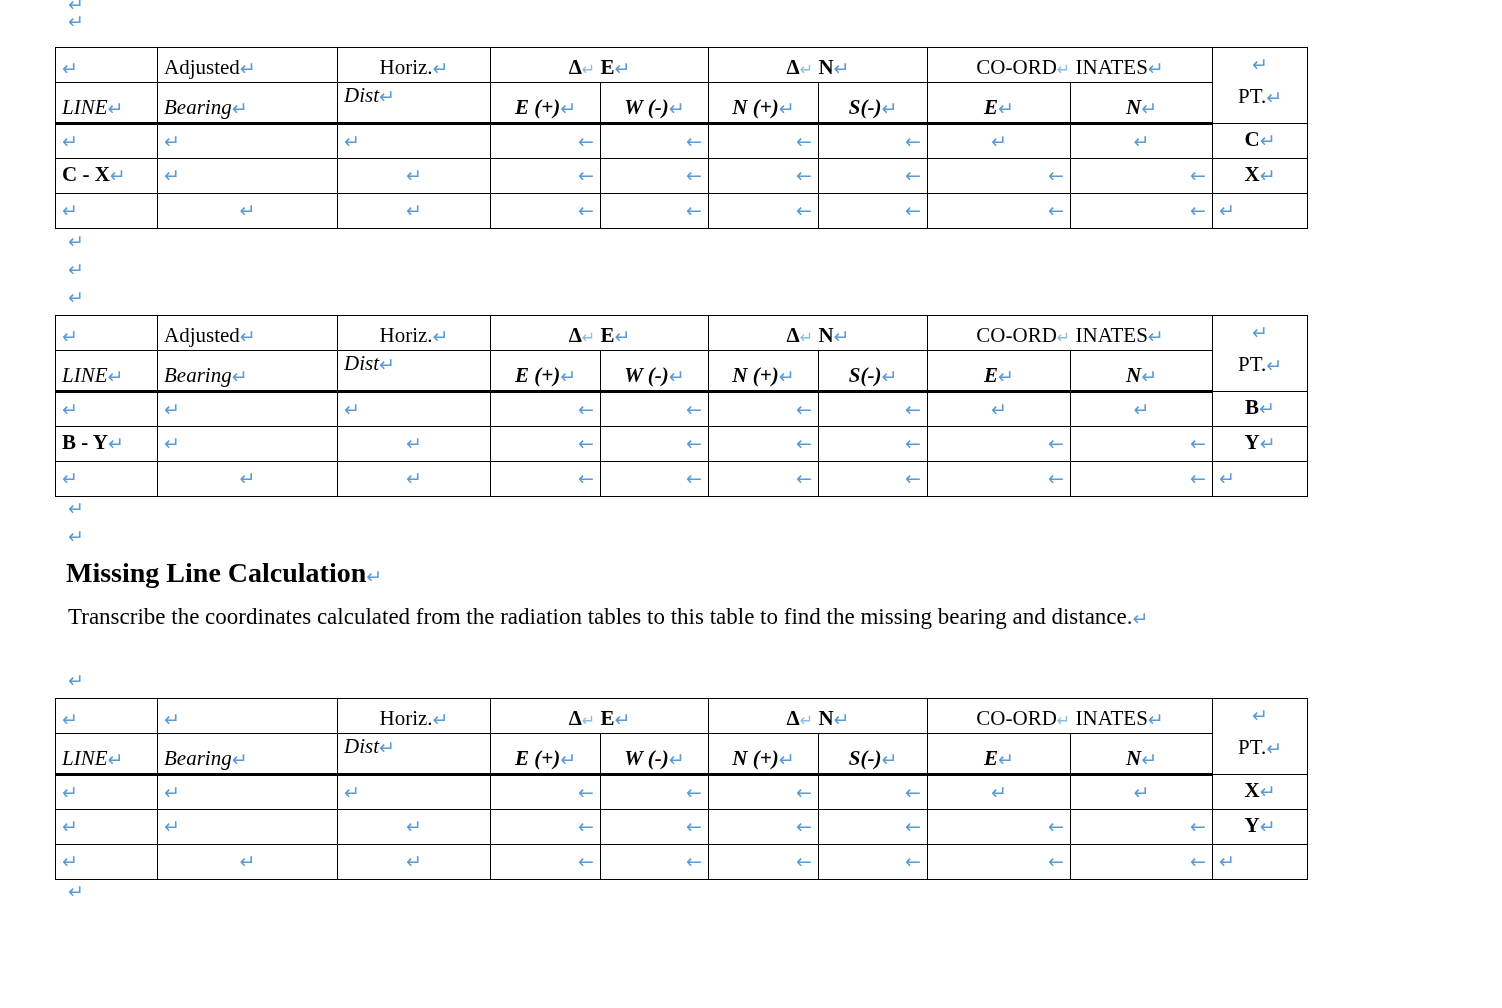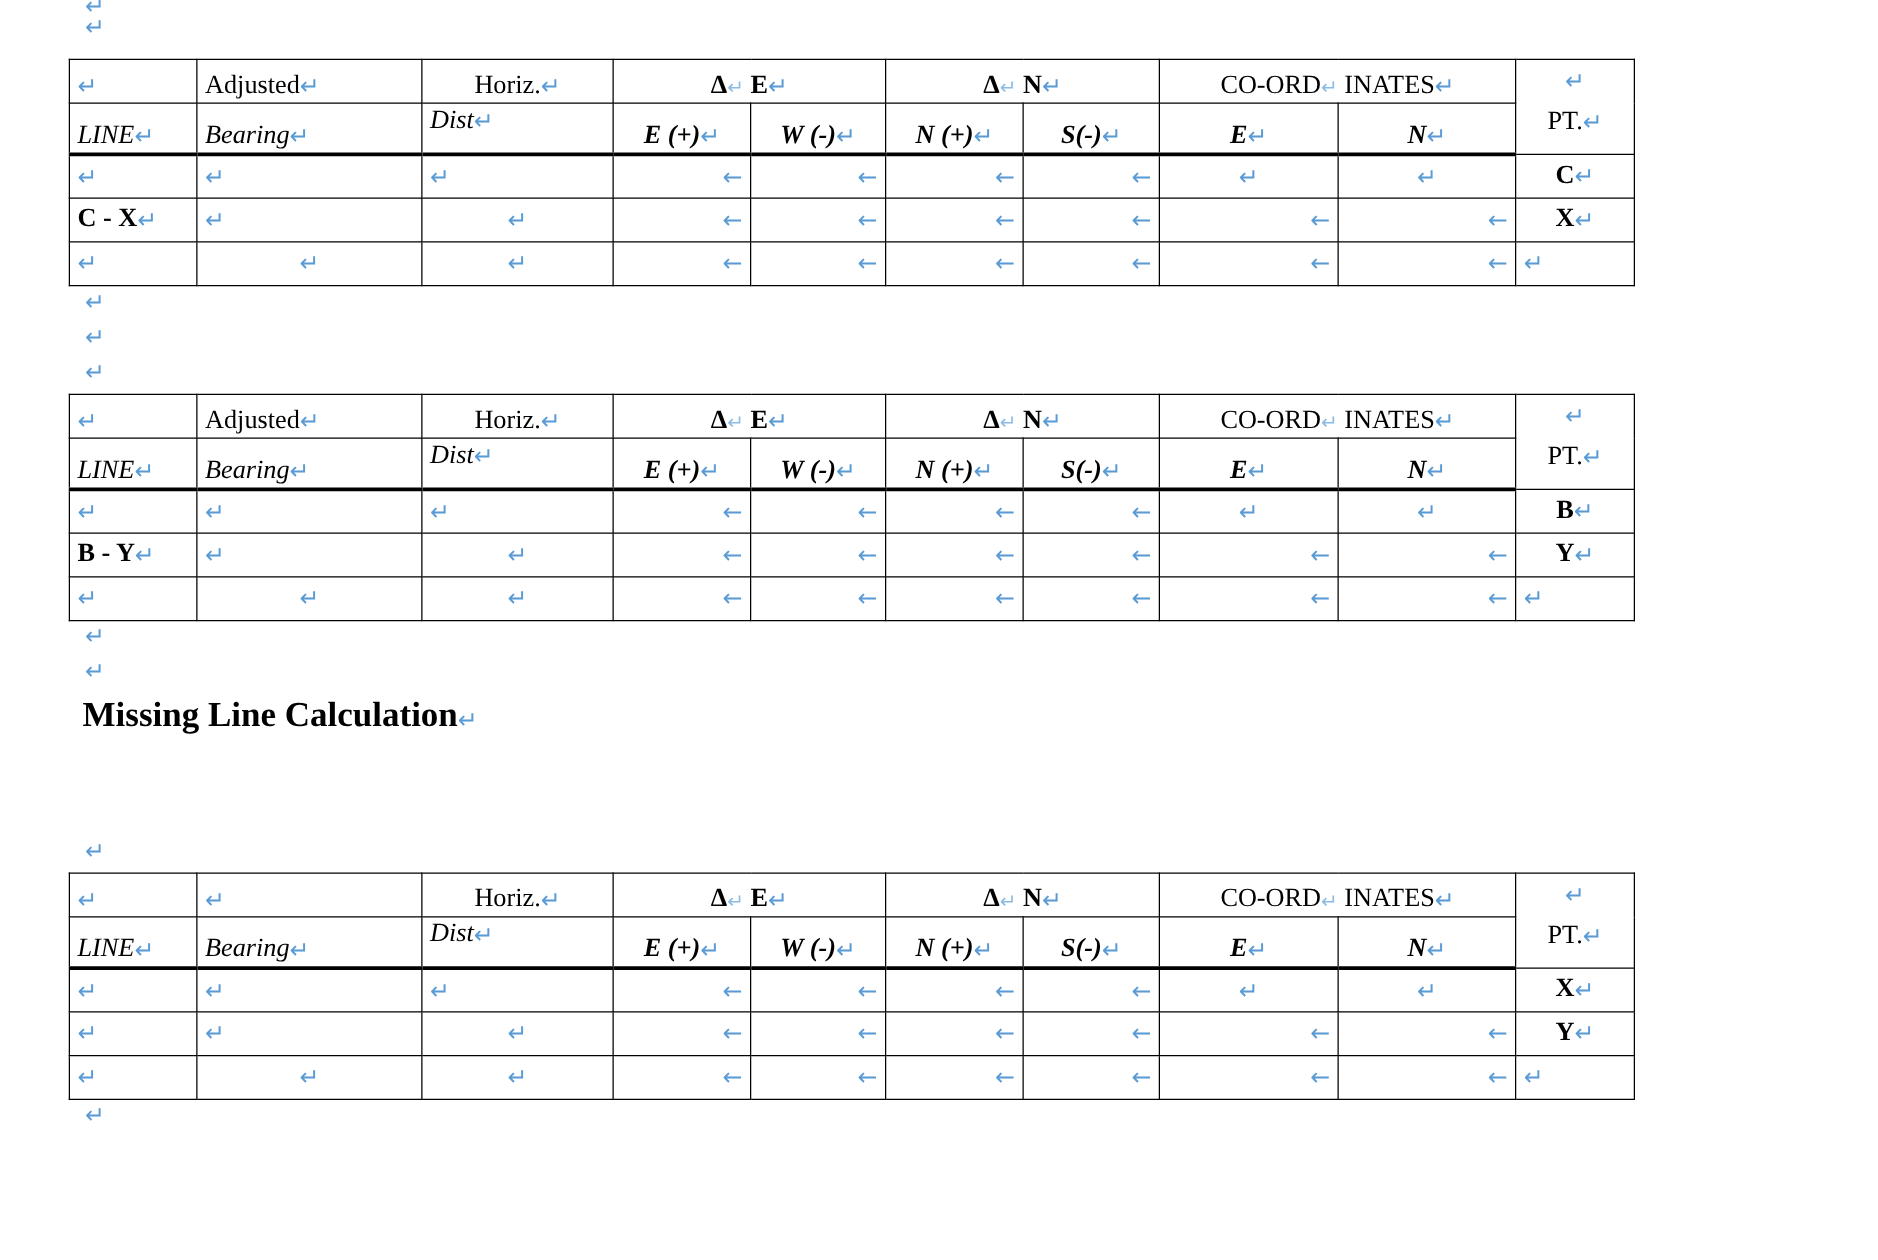--- a/index.html
+++ b/index.html
@@ -340,20 +340,23 @@
     <span class="pm">↵</span>
   </div>
   <div class="emptypara" style="top:523px;">
     <span class="pm">↵</span>
   </div>
 
   <div class="heading" style="top:557px;">
     <span>Missing Line Calculation</span><span class="pm">↵</span>
   </div>
 
+  <div class="bodytext" style="top:598px;">
+    <span>Transcribe the coordinates calculated from the radiation tables to this table to find the missing bearing and distance.</span><span class="pm">↵</span>
+  </div>
 
   <div class="emptypara" style="top:667px;">
     <span class="pm">↵</span>
   </div>
 
   <table class="survey" style="left:55px; top:698px; width:1252px;">
     <colgroup>
       <col style="width:102px">
         <col style="width:180px">
         <col style="width:153px">

